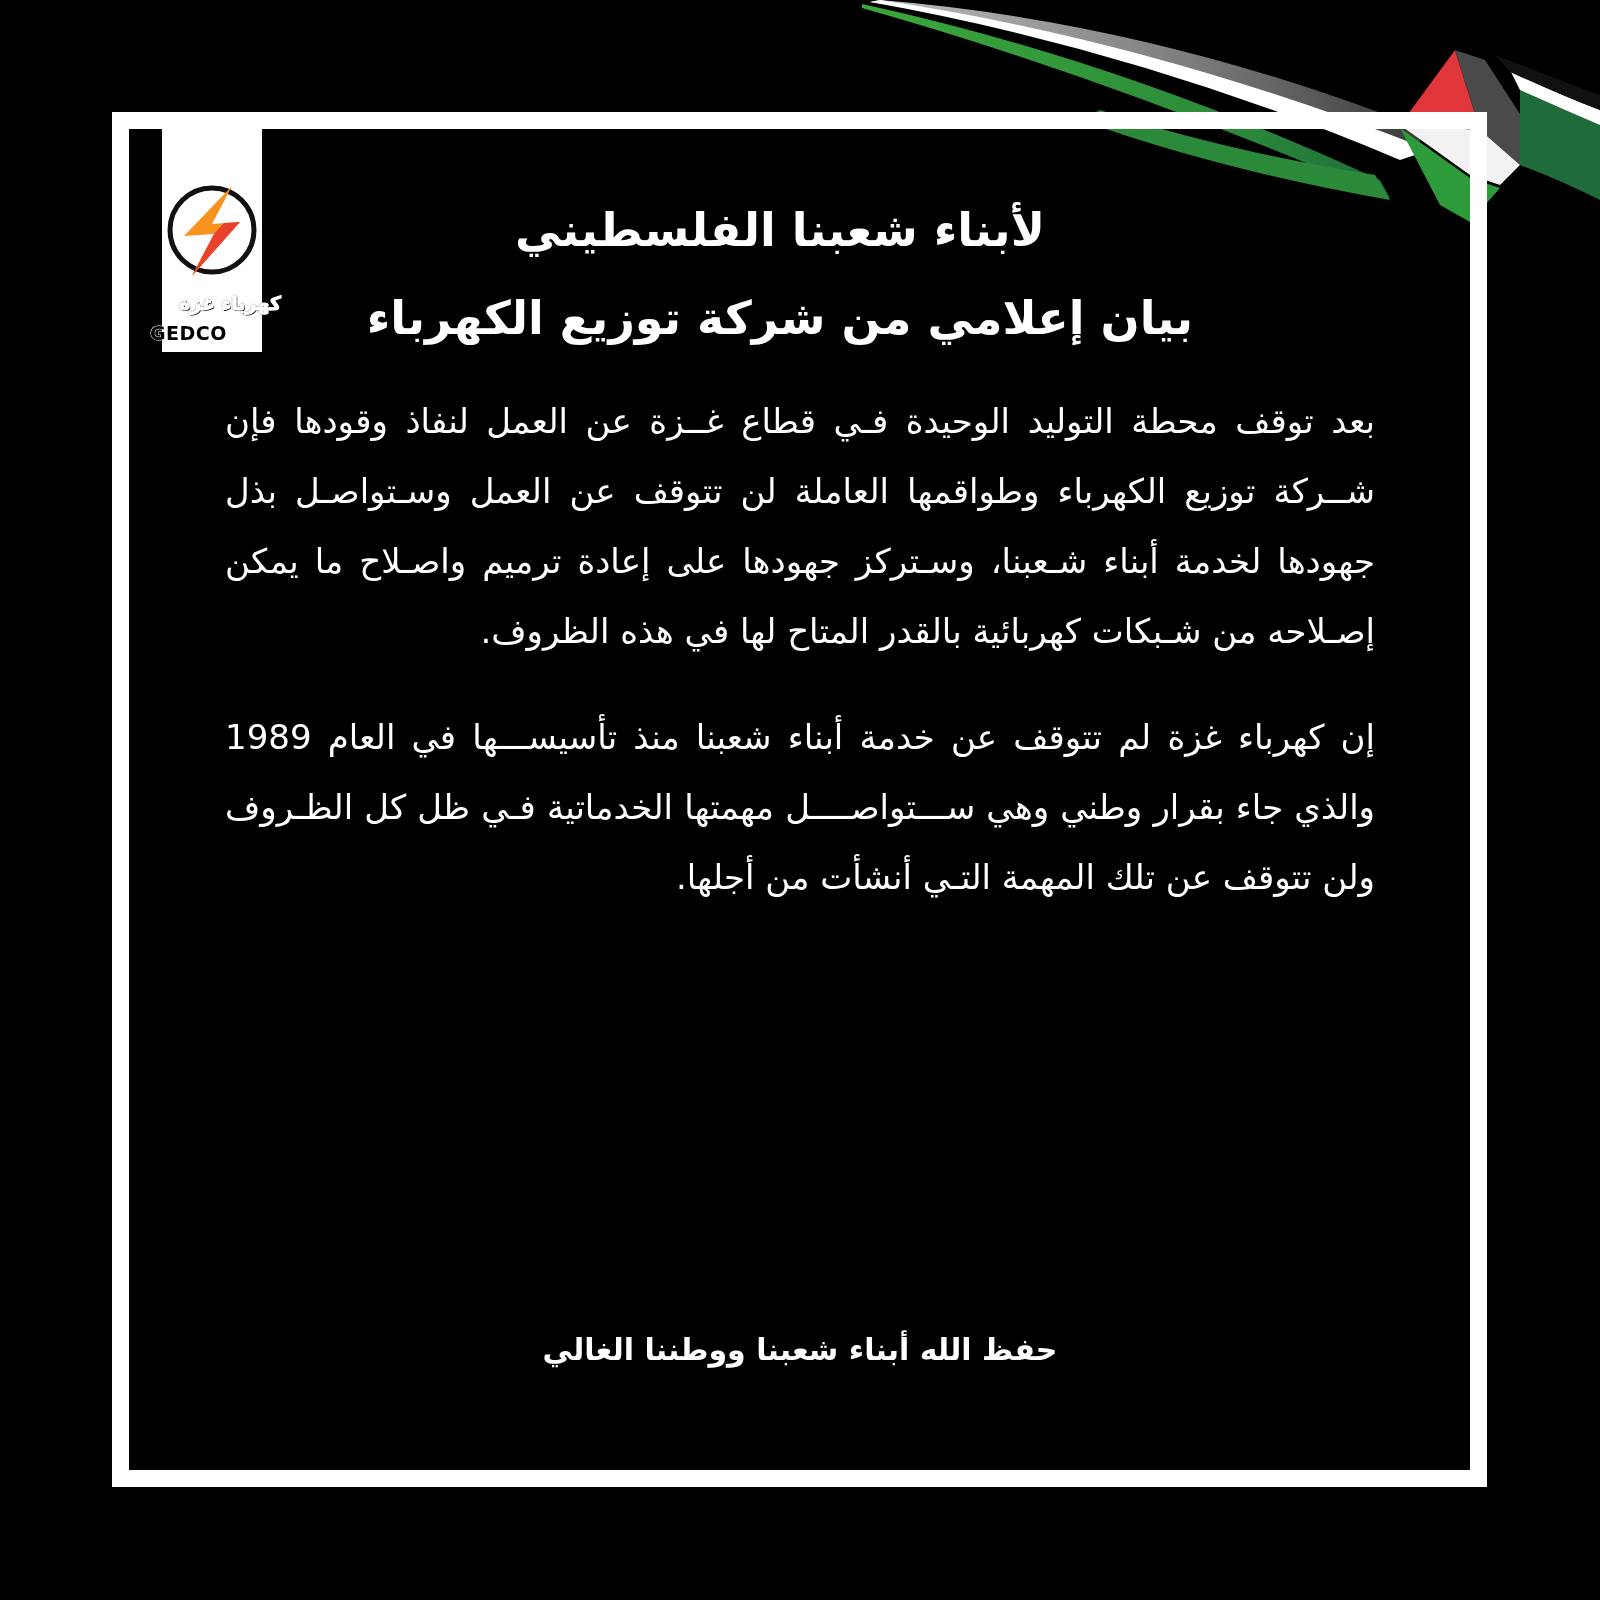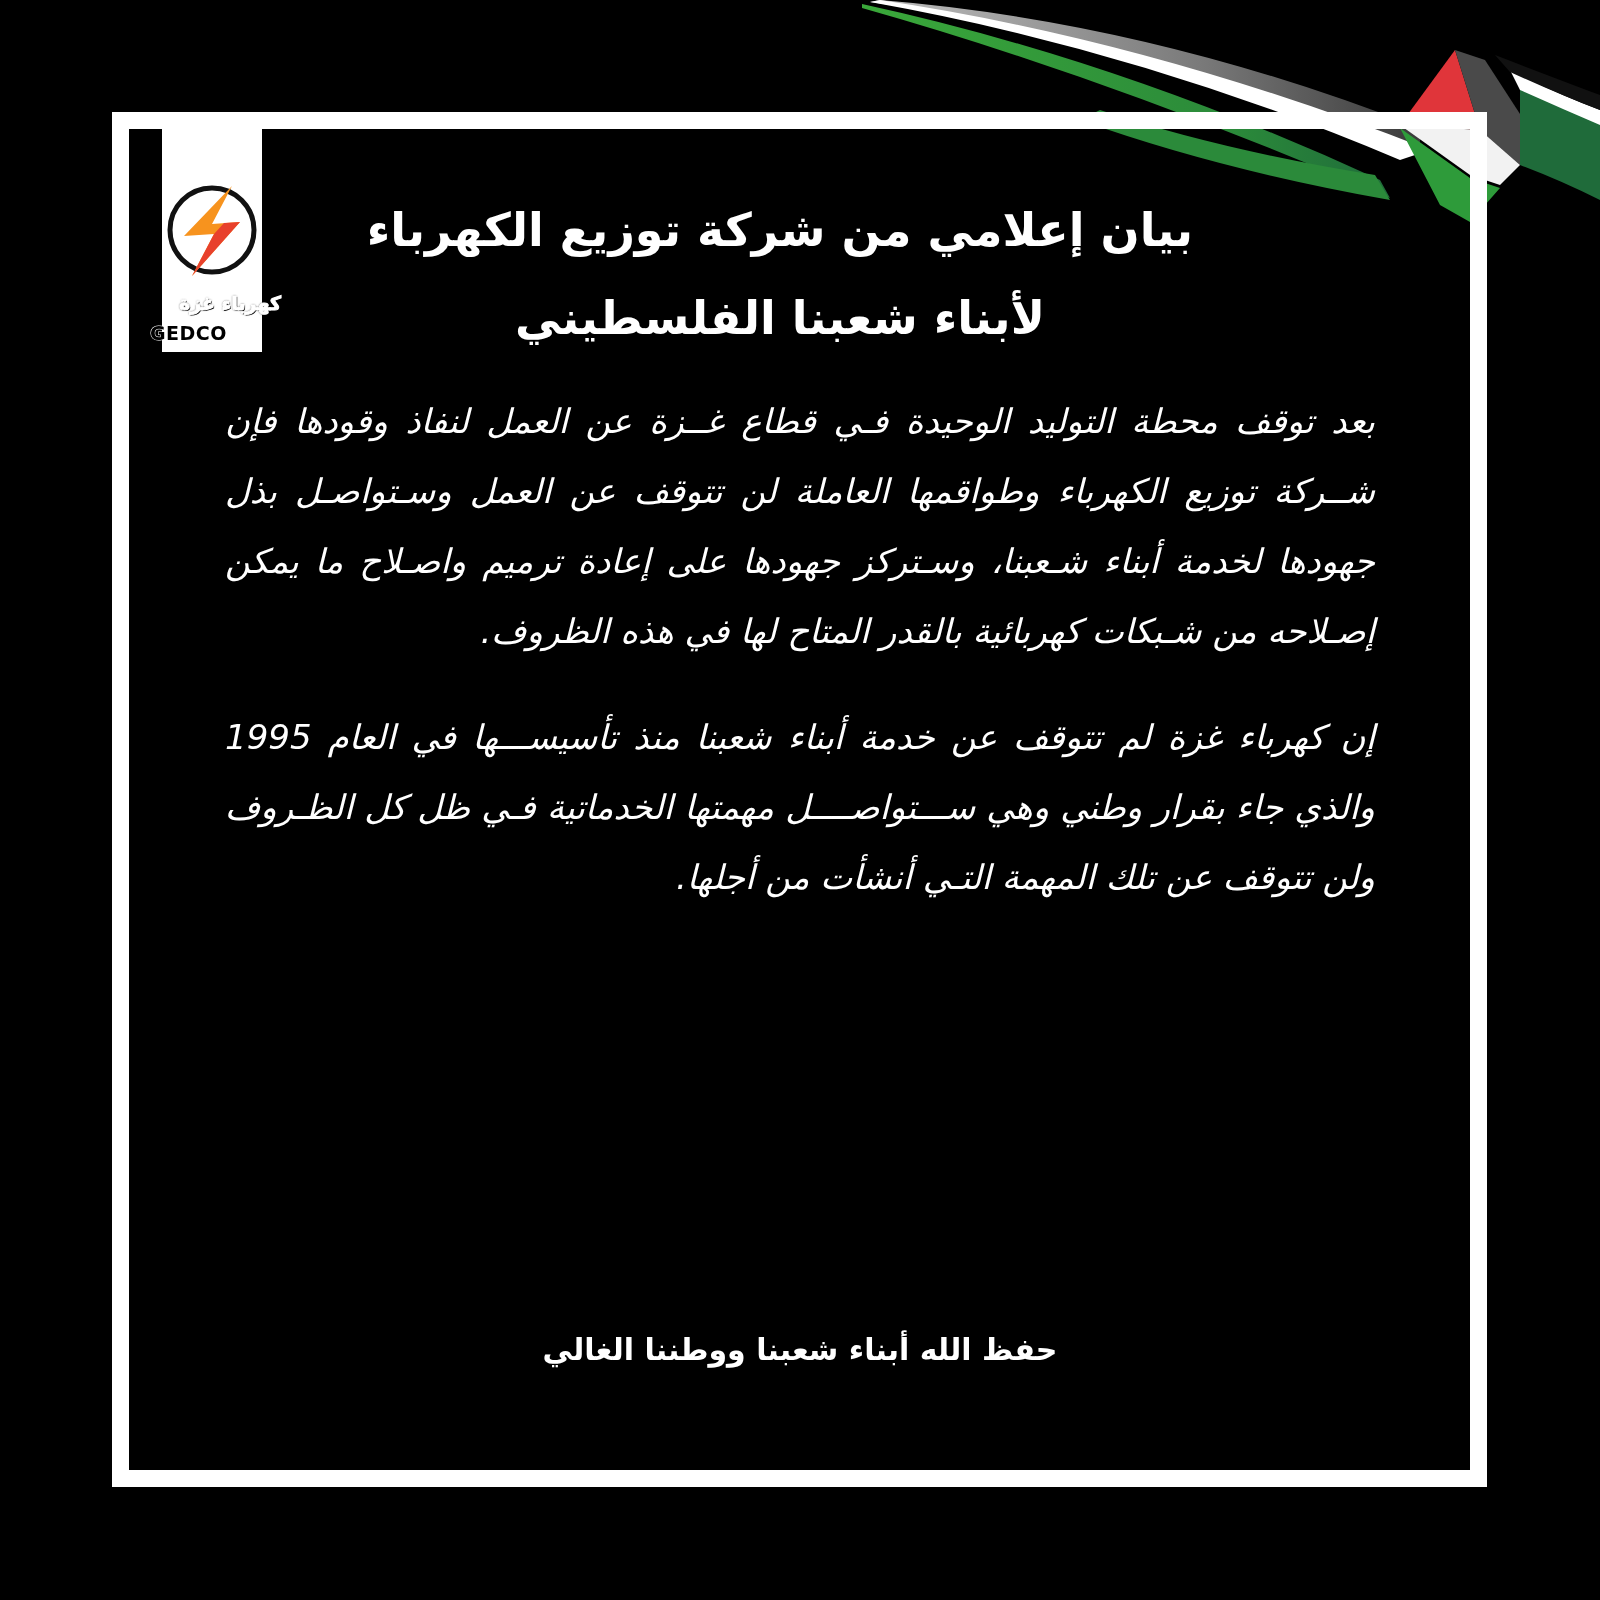--- a/index.html
+++ b/index.html
@@ -93,21 +93,20 @@
       position: absolute;
       left: 225px;
       top: 386px;
       width: 1150px;
       direction: rtl;
       text-align: justify;
       font-family: "DejaVu Sans", sans-serif;
       font-size: 34px;
       line-height: 70px;
       color: #ffffff;
-      font-style: italic;
     }
     .para {
       margin: 0 0 36px 0;
     }
     .closing {
       position: absolute;
       left: 300px;
       top: 1320px;
       width: 1000px;
       direction: rtl;
@@ -160,22 +159,22 @@
 <svg class="logo-circle" viewBox="0 0 100 100" xmlns="http://www.w3.org/2000/svg">
   <circle cx="50" cy="52" r="42" fill="#ffffff" stroke="#111111" stroke-width="5"></circle>
   <polygon points="70,8 22,58 52,56 30,98 78,44 50,46" fill="#f7931e"></polygon>
   <polygon points="52,56 30,98 78,44 62,45" fill="#e8412c"></polygon>
 </svg>
 
 <div class="logo-text-ar">كهرباء غزة</div>
 <div class="logo-text-en">GEDCO</div>
 
 <div class="title">
+  <span class="title-line">لأبناء شعبنا الفلسطيني</span>
   <span class="title-line">بيان إعلامي من شركة توزيع الكهرباء</span>
-  <span class="title-line">لأبناء شعبنا الفلسطيني</span>
 </div>
 
 <div class="body">
   <p class="para">بعد توقف محطة التوليد الوحيدة فـي قطاع غــزة عن العمل لنفاذ وقودها فإن شــركة توزيع الكهرباء وطواقمها العاملة لن تتوقف عن العمل وسـتواصـل بذل جهودها لخدمة أبناء شـعبنا، وسـتركز جهودها على إعادة ترميم واصـلاح ما يمكن إصـلاحه من شـبكات كهربائية بالقدر المتاح لها في هذه الظروف.</p>
-  <p class="para">إن كهرباء غزة لم تتوقف عن خدمة أبناء شعبنا منذ تأسيســـها في العام 1995 والذي جاء بقرار وطني وهي ســـتواصــــل مهمتها الخدماتية فـي ظل كل الظـروف ولن تتوقف عن تلك المهمة التـي أنشأت من أجلها.</p>
+  <p class="para">إن كهرباء غزة لم تتوقف عن خدمة أبناء شعبنا منذ تأسيســـها في العام 1989 والذي جاء بقرار وطني وهي ســـتواصــــل مهمتها الخدماتية فـي ظل كل الظـروف ولن تتوقف عن تلك المهمة التـي أنشأت من أجلها.</p>
 </div>
 
 <div class="closing">حفظ الله أبناء شعبنا ووطننا الغالي</div>
 
 </body></html>

